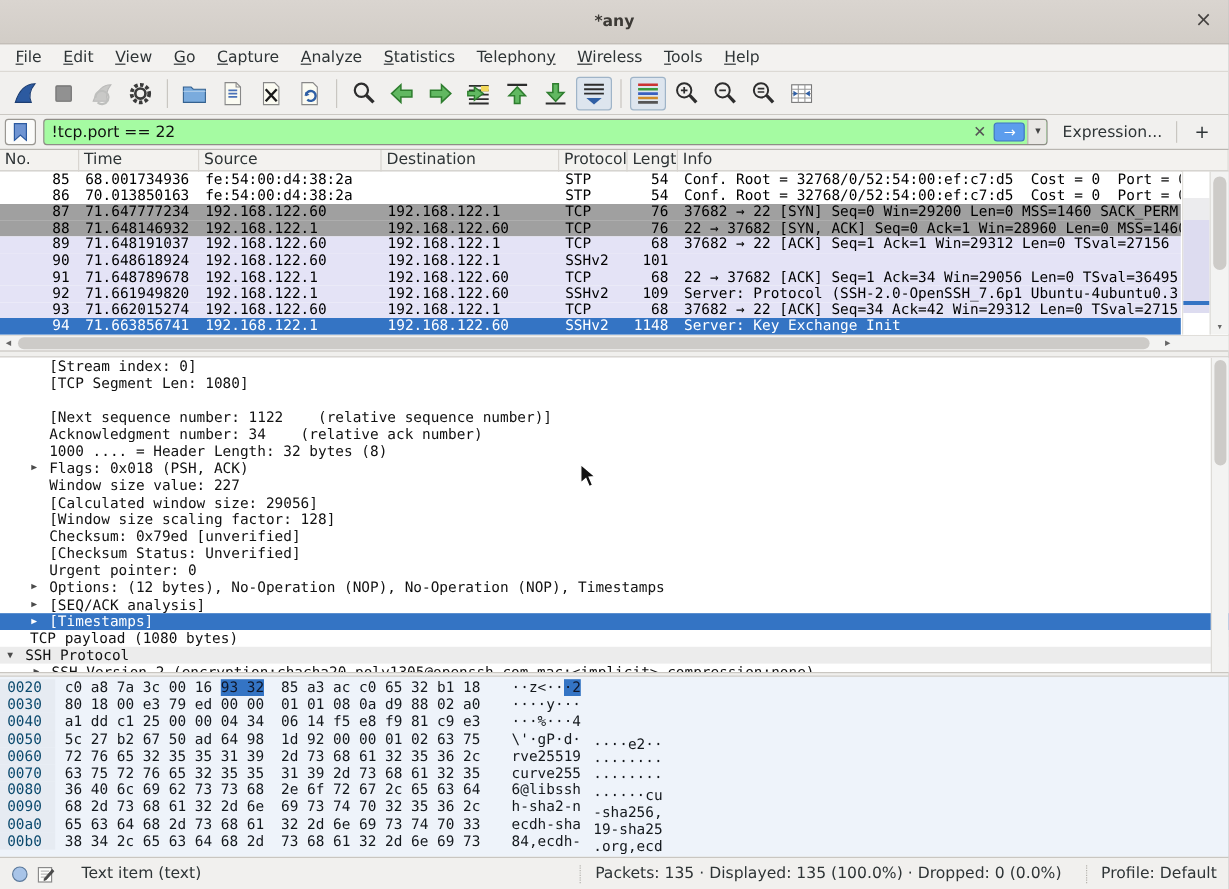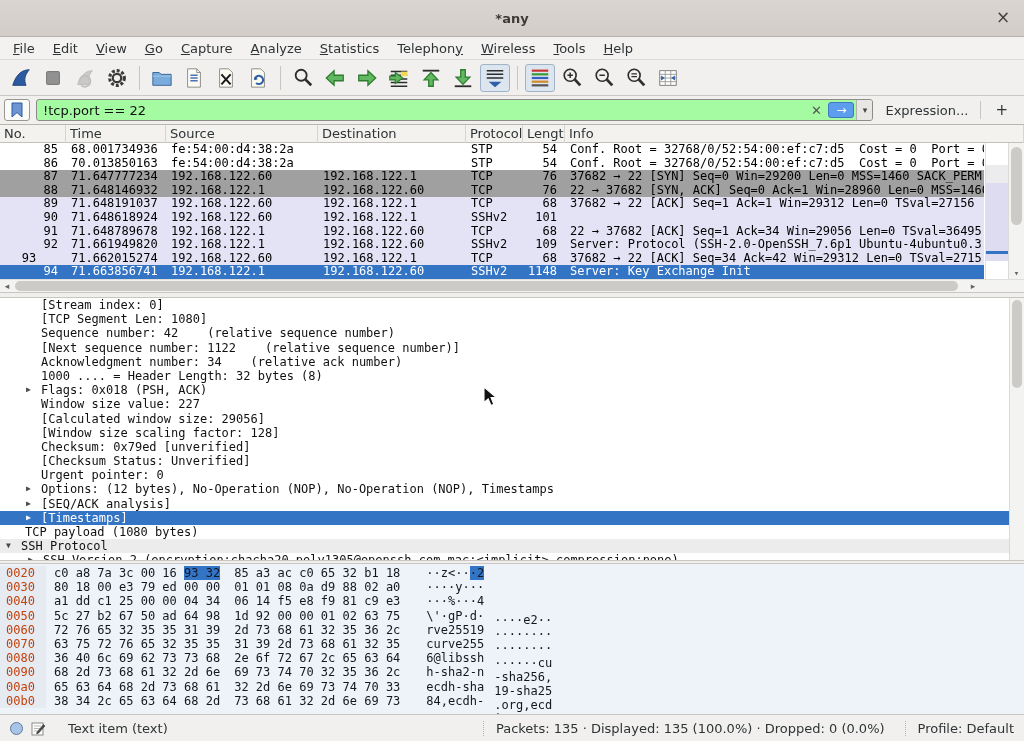--- a/index.html
+++ b/index.html
@@ -77,21 +77,21 @@
   .dline .tri{width:15px;flex:0 0 15px;text-align:left;font-size:8px;color:#4a4a4a;line-height:14.2px;}
   .dline.sel{background:var(--sel,#3474c4);color:#fff;}
   .dline.sel .tri{color:#fff;}
   .dline.shade{background:#ececec;}
   .dscroll{position:absolute;top:0;right:0;width:15px;height:100%;background:#f3f3f2;border-left:1px solid #dddbd7;}
   .dscroll .thumb{position:absolute;top:2px;left:2px;right:2px;height:88px;background:#cdcbc8;border-radius:6px;}
   
   .hexpane{flex:1;background:var(--bytes-bg,#eef3fa);overflow:hidden;padding-top:2px;
            font-family:"DejaVu Sans Mono","Liberation Mono",monospace;font-size:12px;color:#14181c;}
   .hexrow{display:flex;height:14.2px;line-height:14.2px;white-space:pre;}
-  .off{flex:0 0 46px;padding-left:6px;color:#c2410c;background:#e6ebf2;}
+  .off{flex:0 0 46px;padding-left:6px;color:#0c4a6e;background:#e6ebf2;}
   .hexa{margin-left:8px;flex:0 0 166px;}
   .hexb{margin-left:14px;flex:0 0 166px;}
   .asca{margin-left:26px;flex:0 0 60px;}
   .ascb{margin-left:8px;margin-top:47px;}
   .hl{background:var(--sel,#3474c4);color:#0f172a;}
   
   .statusbar{flex:0 0 27px;background:#f1f0ee;border-top:1px solid #c9c6c1;display:flex;align-items:center;
              padding:0 10px;gap:8px;}
   .expert-dot{width:13px;height:13px;border-radius:50%;background:#a8c4e8;border:1px solid #5c7a9c;}
   .sb-left{margin-left:14px;}
@@ -389,21 +389,21 @@
         <div class="prow c-lav">
           <span class="pcell r" style="flex: 0 0 66px;">92</span>
           <span class="pcell" style="flex: 0 0 100px;">71.661949820</span>
           <span class="pcell" style="flex: 0 0 152px;">192.168.122.1</span>
           <span class="pcell" style="flex: 0 0 148px;">192.168.122.60</span>
           <span class="pcell" style="flex: 0 0 57px;">SSHv2</span>
           <span class="pcell r" style="flex: 0 0 42px;">109</span>
           <span class="pcell" style="flex: 1 1 0%;">Server: Protocol (SSH-2.0-OpenSSH_7.6p1 Ubuntu-4ubuntu0.3</span>
         </div>
         <div class="prow c-lav">
-          <span class="pcell r" style="flex: 0 0 66px; text-align: center;">93</span>
+          <span class="pcell r" style="flex: 0 0 66px;">93</span>
           <span class="pcell" style="flex: 0 0 100px;">71.662015274</span>
           <span class="pcell" style="flex: 0 0 152px;">192.168.122.60</span>
           <span class="pcell" style="flex: 0 0 148px;">192.168.122.1</span>
           <span class="pcell" style="flex: 0 0 57px;">TCP</span>
           <span class="pcell r" style="flex: 0 0 42px;">68</span>
           <span class="pcell" style="flex: 1 1 0%;">37682 → 22 [ACK] Seq=34 Ack=42 Win=29312 Len=0 TSval=2715</span>
         </div>
         <div class="prow c-sel">
           <span class="pcell r" style="flex: 0 0 66px;">94</span>
           <span class="pcell" style="flex: 0 0 100px;">71.663856741</span>
@@ -429,21 +429,21 @@
     <span class="hs-arr">▸</span>
     <div class="hs-corner"></div>
   </div>
 
   <div class="split1"></div>
 
   <div class="details">
     <div id="detail-lines">
         <div class="dline" style="padding-left: 26px;"><span class="tri"></span><span>[Stream index: 0]</span></div>
         <div class="dline" style="padding-left: 26px;"><span class="tri"></span><span>[TCP Segment Len: 1080]</span></div>
-        <div class="dline" style="padding-left: 26px;"><span class="tri"></span><span>Sequence number: 42    (relative sequence number)</span></div>
+        <div class="dline" style="padding-left: 26px;"><span class="tri"></span></div>
         <div class="dline" style="padding-left: 26px;"><span class="tri"></span><span>[Next sequence number: 1122    (relative sequence number)]</span></div>
         <div class="dline" style="padding-left: 26px;"><span class="tri"></span><span>Acknowledgment number: 34    (relative ack number)</span></div>
         <div class="dline" style="padding-left: 26px;"><span class="tri"></span><span>1000 .... = Header Length: 32 bytes (8)</span></div>
         <div class="dline" style="padding-left: 26px;"><span class="tri">▶</span><span>Flags: 0x018 (PSH, ACK)</span></div>
         <div class="dline" style="padding-left: 26px;"><span class="tri"></span><span>Window size value: 227</span></div>
         <div class="dline" style="padding-left: 26px;"><span class="tri"></span><span>[Calculated window size: 29056]</span></div>
         <div class="dline" style="padding-left: 26px;"><span class="tri"></span><span>[Window size scaling factor: 128]</span></div>
         <div class="dline" style="padding-left: 26px;"><span class="tri"></span><span>Checksum: 0x79ed [unverified]</span></div>
         <div class="dline" style="padding-left: 26px;"><span class="tri"></span><span>[Checksum Status: Unverified]</span></div>
         <div class="dline" style="padding-left: 26px;"><span class="tri"></span><span>Urgent pointer: 0</span></div>

